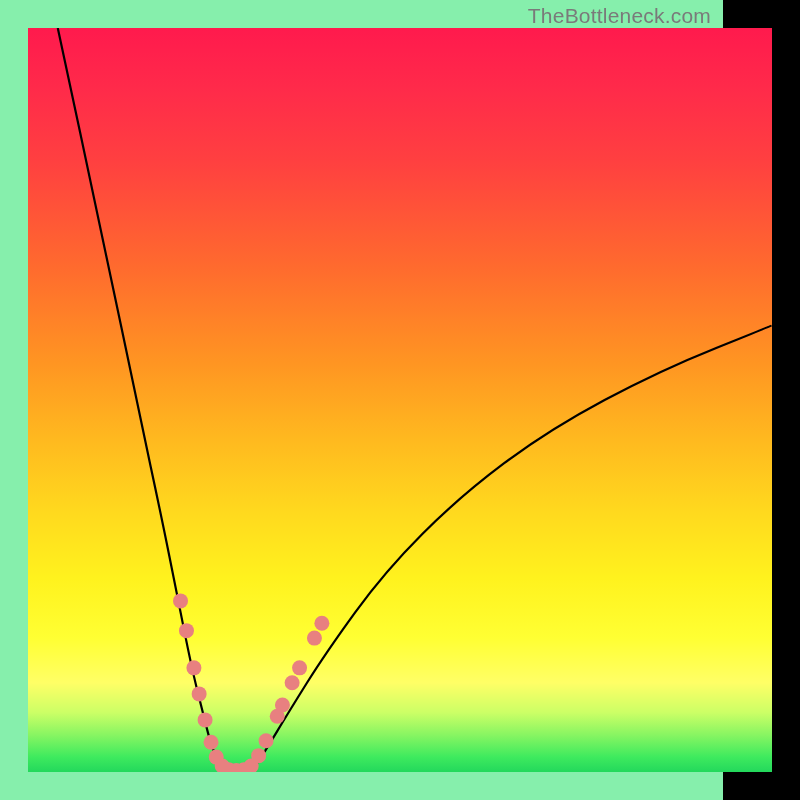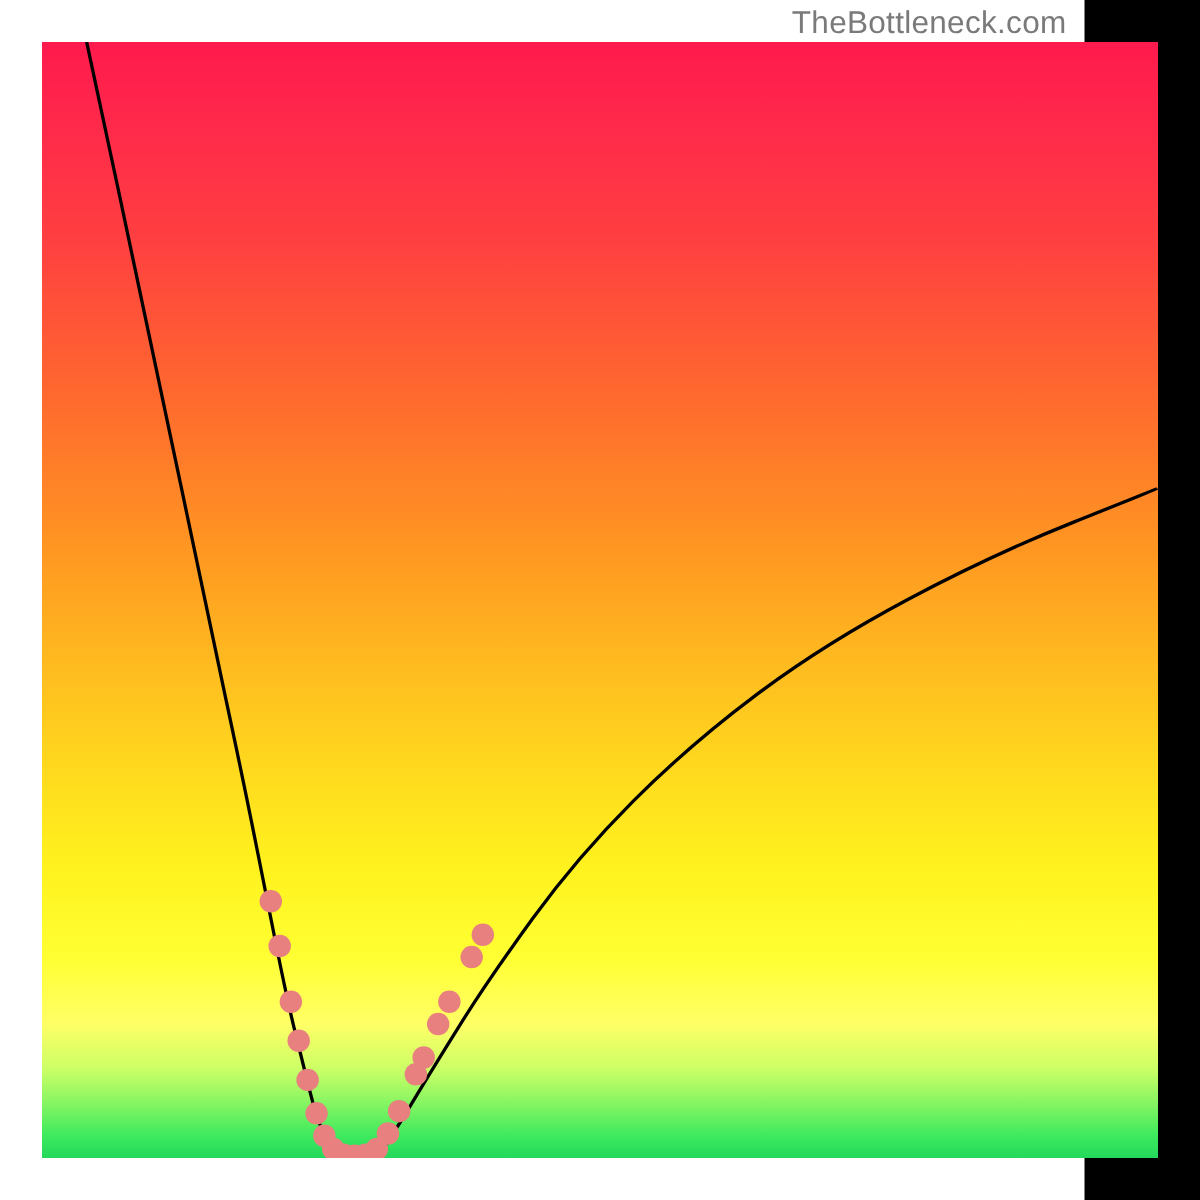--- a/index.html
+++ b/index.html
@@ -8,21 +8,21 @@
     width: 800px;
     height: 800px;
     overflow: hidden;
     background: #000;
     font-family: Arial, Helvetica, sans-serif;
   }
   .frame {
     position: relative;
     width: 723px;
     height: 800px;
-    background: #ffffff;
+    background: #86efac;
   }
   .plot-area {
     position: absolute;
     left: 28px;
     top: 28px;
     width: 744px;
     height: 744px;
     background: linear-gradient(to bottom,
       #ff1a4d 0%,
       #ff2a4a 8%,

